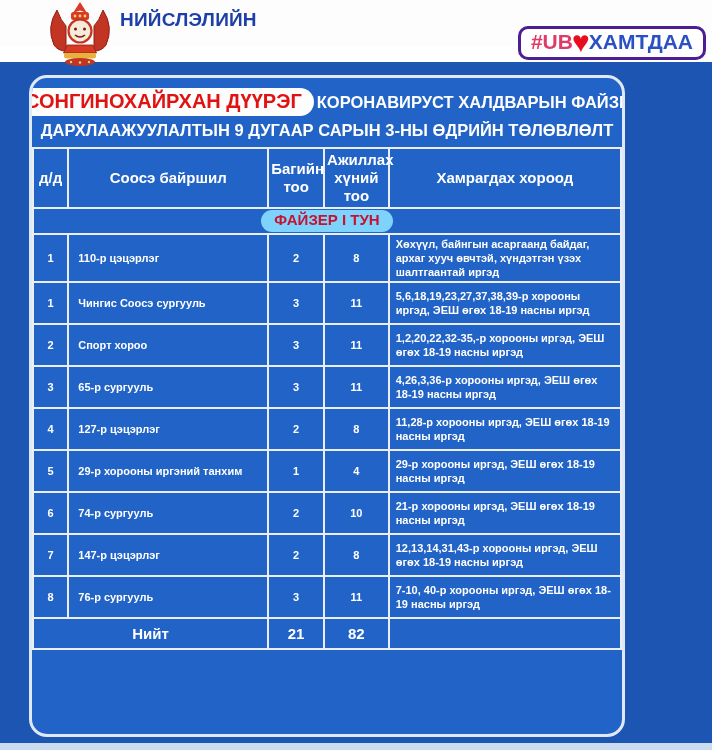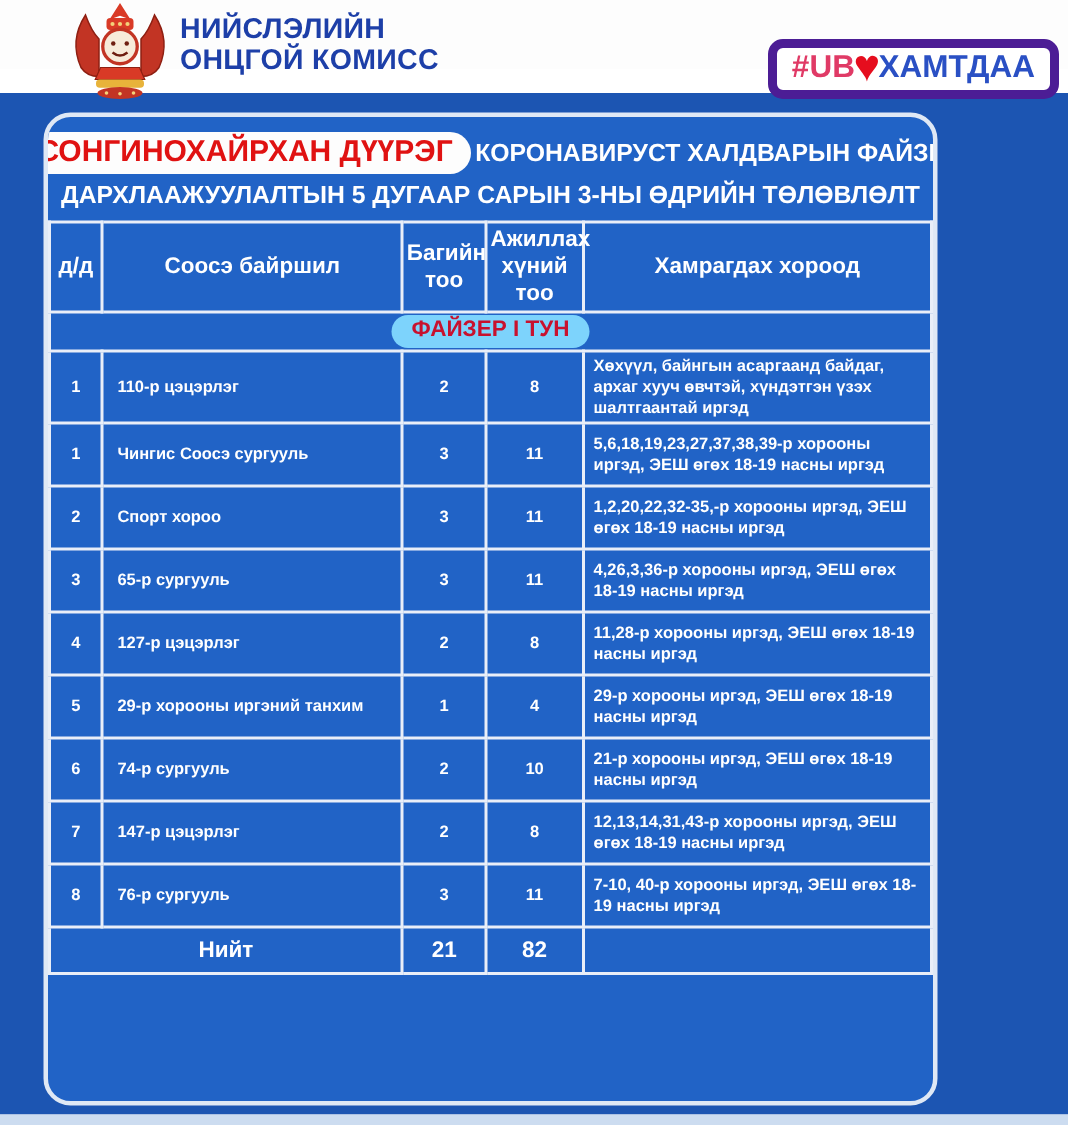--- a/index.html
+++ b/index.html
@@ -14,21 +14,21 @@
   
   .topbar { position: absolute; top: 0; left: 0; width: 100%; height: 46px; background: #fdfdfd; z-index: 2; }
   .logo { position: absolute; left: 44px; top: 1px; z-index: 4; }
   .org-name {
     position: absolute; left: 120px; top: 9px;
     color: #1d3fa8; font-weight: bold; font-size: 19px; line-height: 1.12;
     letter-spacing: 0.2px;
   }
   .badge {
     position: absolute; right: 6px; top: 26px; z-index: 4;
-    background: #ffffff; border-radius: 10px; border: 6px solid #4c1d95;
+    background: #ffffff; border-radius: 10px; border: 3px solid #4c1d95;
     padding: 0 10px 2px 10px; display: flex; align-items: center;
   }
   .badge .tag { color: #e03a66; font-weight: bold; font-size: 21px; }
   .badge .heart { color: #e60d1e; font-size: 30px; line-height: 26px; margin: 0 -1px; }
   .badge .together { color: #2a50c4; font-weight: bold; font-size: 21px; }
 
   
   .blue-bg { position: absolute; top: 62px; left: 0; width: 100%; height: 681px; background: #1c55b2; }
   .bottom-strip { position: absolute; bottom: 0; left: 0; width: 100%; height: 7px; background: #ccdcf0; }
 
@@ -83,40 +83,39 @@
       <path d="M23 44 h26 l3.5 8 h-33 Z" fill="#d93a26" stroke="#8e1f12" stroke-width="0.8"></path>
       <rect x="20" y="52" width="32" height="5.5" rx="2.5" fill="#e8b33a"></rect>
       <ellipse cx="36" cy="61" rx="15" ry="4" fill="#c23424"></ellipse>
       <circle cx="27" cy="61" r="1.2" fill="#f3d27a"></circle>
       <circle cx="36" cy="61.5" r="1.2" fill="#f3d27a"></circle>
       <circle cx="45" cy="61" r="1.2" fill="#f3d27a"></circle>
     </svg>
   </div>
   <div class="org-name">
     <div>НИЙСЛЭЛИЙН</div>
-    <div>ОНЦГОЙ КОМИСС</div>
   </div>
   <div class="badge">
     <span class="tag">#UB</span>
     <span class="heart">♥</span>
     <span class="together">ХАМТДАА</span>
   </div>
 </div>
 
 <div class="blue-bg"></div>
 <div class="bottom-strip"></div>
 
 <div class="card">
 
   <div class="title-block">
     <div class="title-line1">
       <span class="district-pill">СОНГИНОХАЙРХАН ДҮҮРЭГ</span>
       <span class="title-rest">КОРОНАВИРУСТ ХАЛДВАРЫН ФАЙЗЕР</span>
     </div>
-    <div class="title-line2">ДАРХЛААЖУУЛАЛТЫН 5 ДУГААР САРЫН 3-НЫ ӨДРИЙН ТӨЛӨВЛӨЛТ</div>
+    <div class="title-line2">ДАРХЛААЖУУЛАЛТЫН 9 ДУГААР САРЫН 3-НЫ ӨДРИЙН ТӨЛӨВЛӨЛТ</div>
   </div>
 
   <table>
     <colgroup>
       <col style="width:6%">
         <col style="width:34%">
         <col style="width:9.5%">
         <col style="width:11%">
         <col style="width:39.5%">
     </colgroup>

